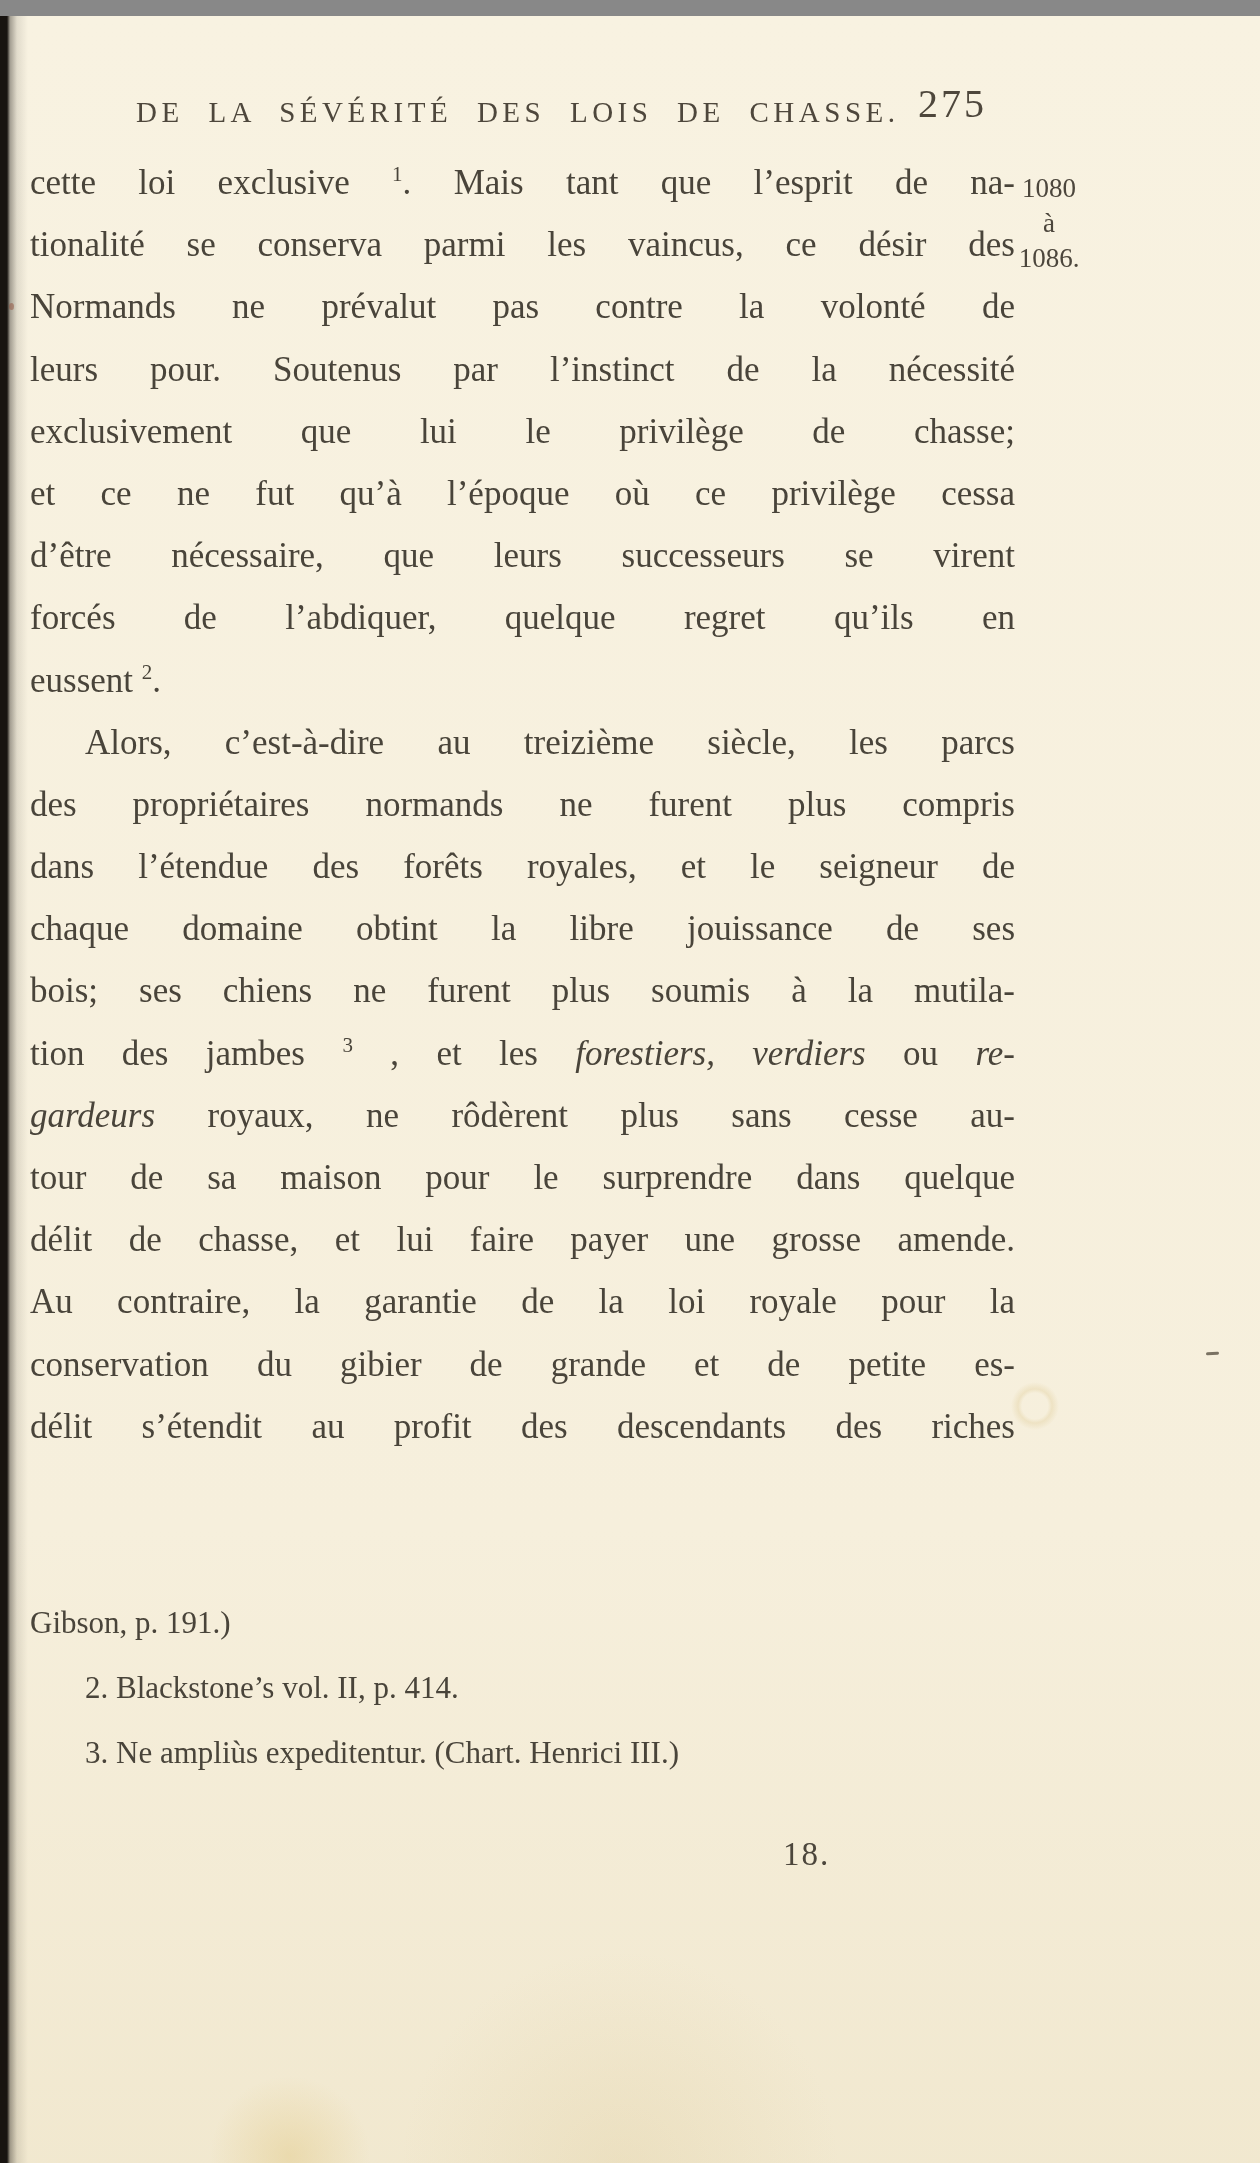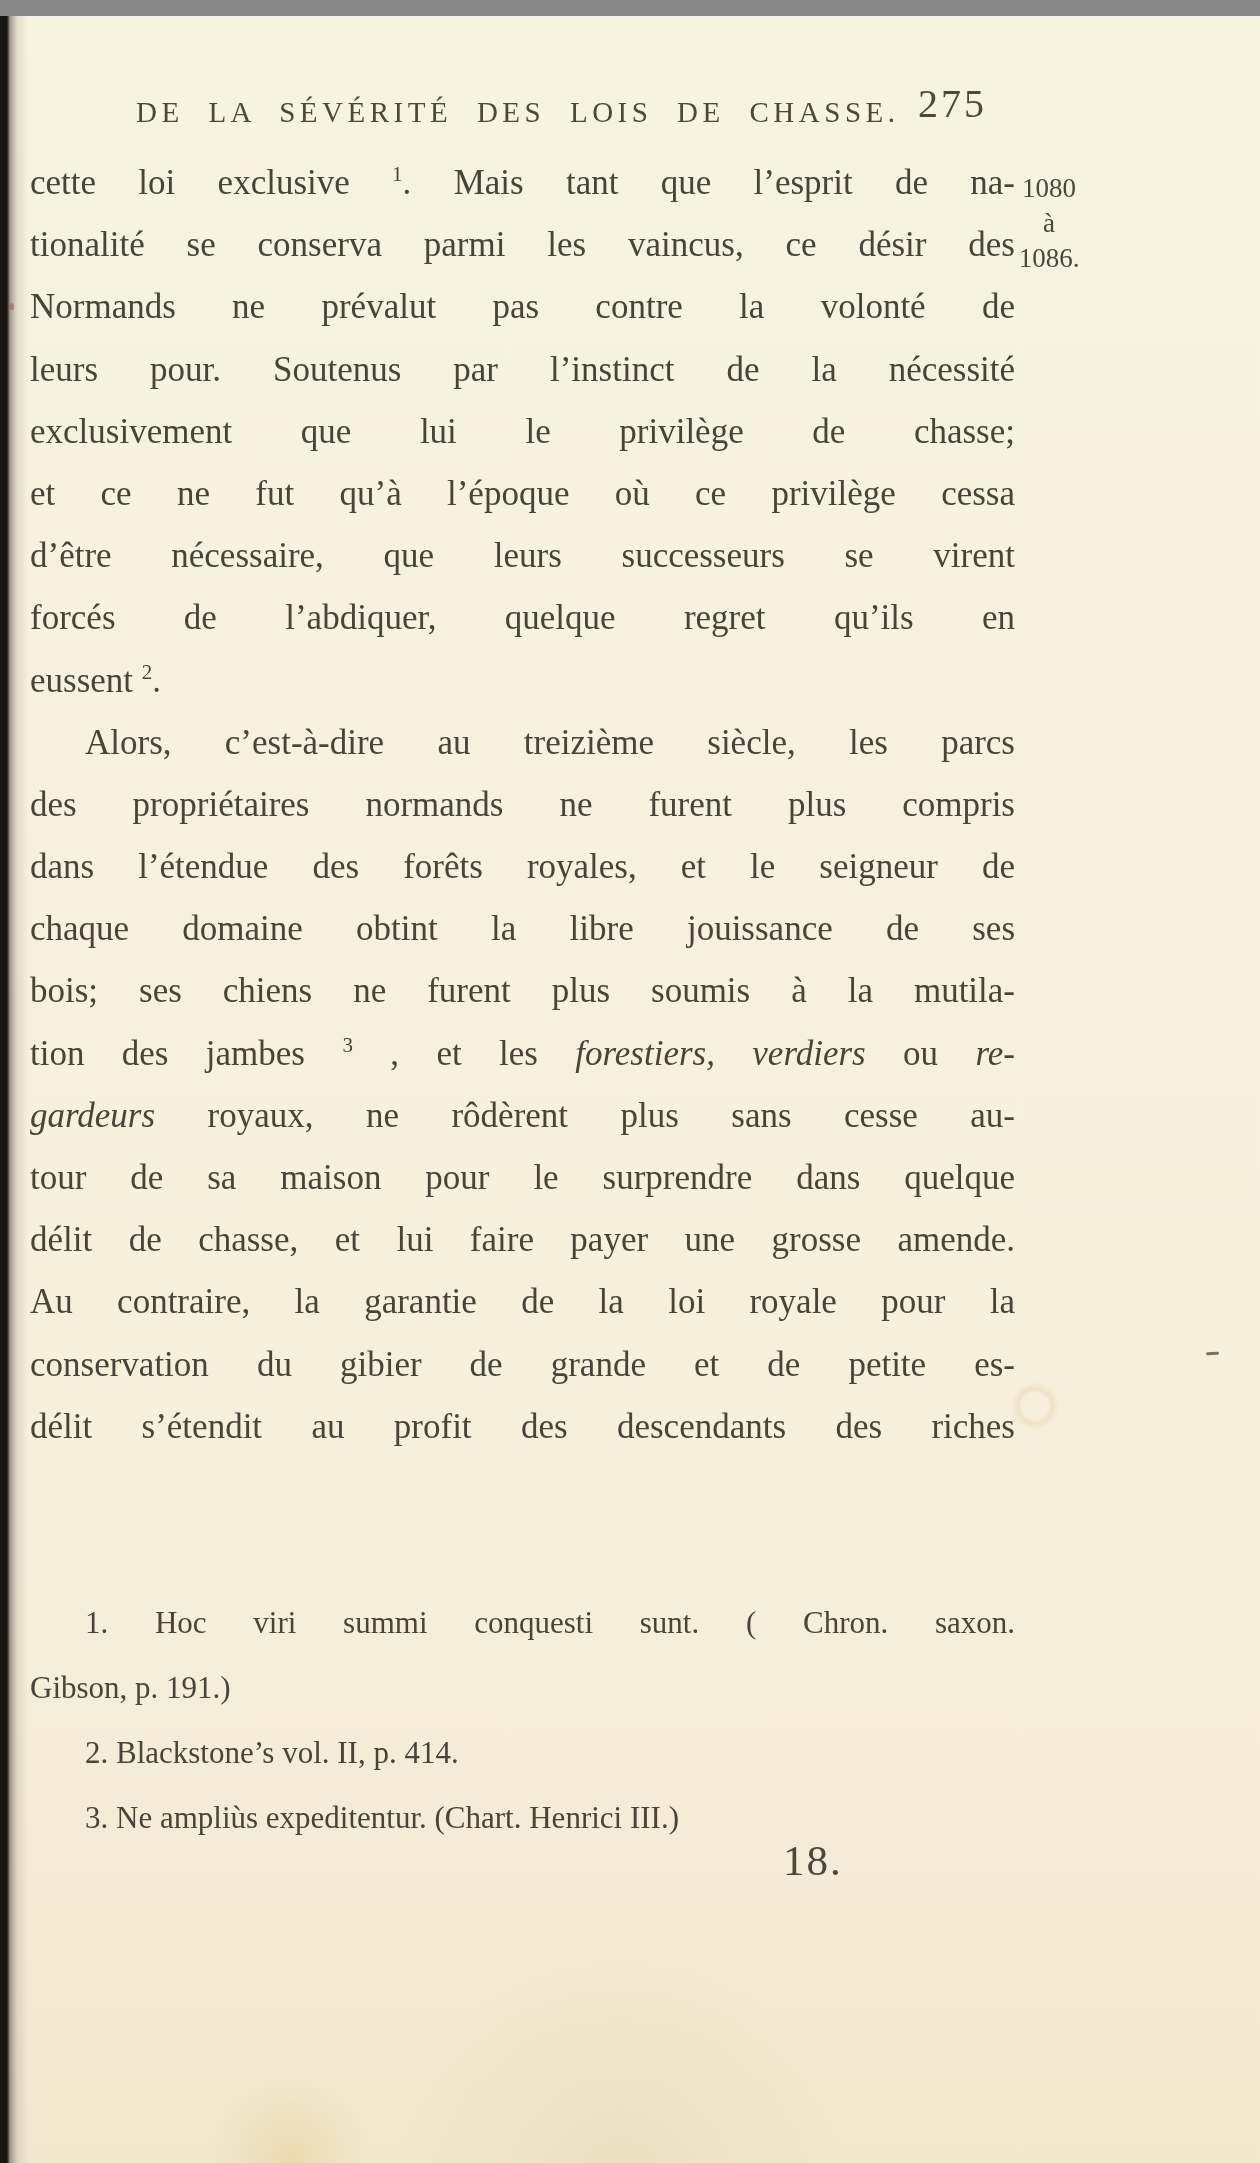--- a/index.html
+++ b/index.html
@@ -44,21 +44,21 @@
     font-size:31px;
   }
   .footnotes .tline { height:65px; line-height:65px; }
   .tline { text-align:justify; text-align-last:justify; white-space:normal; }
   .tline.left { text-align-last:left; }
   .tline.indent { text-indent:55px; }
   .it { font-style:italic; }
   .sup { font-size:0.6em; vertical-align:super; line-height:0; }
   .signature-mark {
     position:absolute; left:783px; top:1820px;
-    font-size:43px; letter-spacing:2px; color:#4c463c;
+    font-size:33px; letter-spacing:2px; color:#4c463c;
   }
   .speck-dash {
     position:absolute; left:1206px; top:1336px; width:13px; height:3px;
     background:rgba(80,72,58,0.75); border-radius:2px; transform:rotate(-4deg);
   }
   .speck-dot {
     position:absolute; left:9px; top:287px; width:5px; height:7px;
     background:rgba(150,90,70,0.55); border-radius:50%;
   }
 </style>
@@ -95,21 +95,20 @@
       <div class="tline"><span>tion des jambes </span><span class="sup">3</span><span> , et les </span><span class="it">forestiers,</span><span> </span><span class="it">verdiers</span><span> ou </span><span class="it">re-</span></div>
       <div class="tline"><span class="it">gardeurs</span><span> royaux, ne rôdèrent plus sans cesse au-</span></div>
       <div class="tline"><span>tour de sa maison pour le surprendre dans quelque</span></div>
       <div class="tline"><span>délit de chasse, et lui faire payer une grosse amende.</span></div>
       <div class="tline"><span>Au contraire, la garantie de la loi royale pour la</span></div>
       <div class="tline"><span>conservation du gibier de grande et de petite es-</span></div>
       <div class="tline"><span>délit s’étendit au profit des descendants des riches</span></div>
     </div>
 
   <div class="footnotes">
-      <div class="tline indent"><span>1. Hoc viri summi conquesti sunt. ( Chron. saxon.</span></div>
       <div class="tline left"><span>Gibson, p. 191.)</span></div>
       <div class="tline indent left"><span>2. Blackstone’s vol. II, p. 414.</span></div>
       <div class="tline indent left"><span>3. Ne ampliùs expeditentur. (Chart. Henrici III.)</span></div>
     </div>
 
   <div class="signature-mark">18.</div>
 
   <div class="speck-dash"></div>
   <div class="speck-dot"></div>
 </div>

